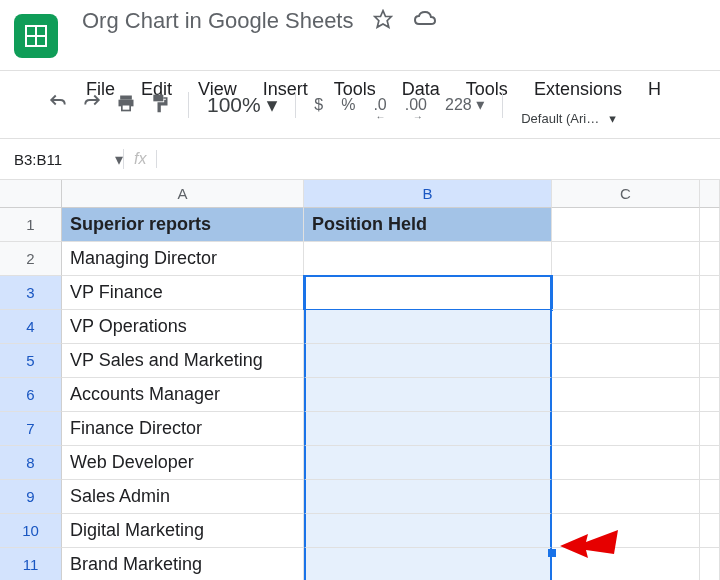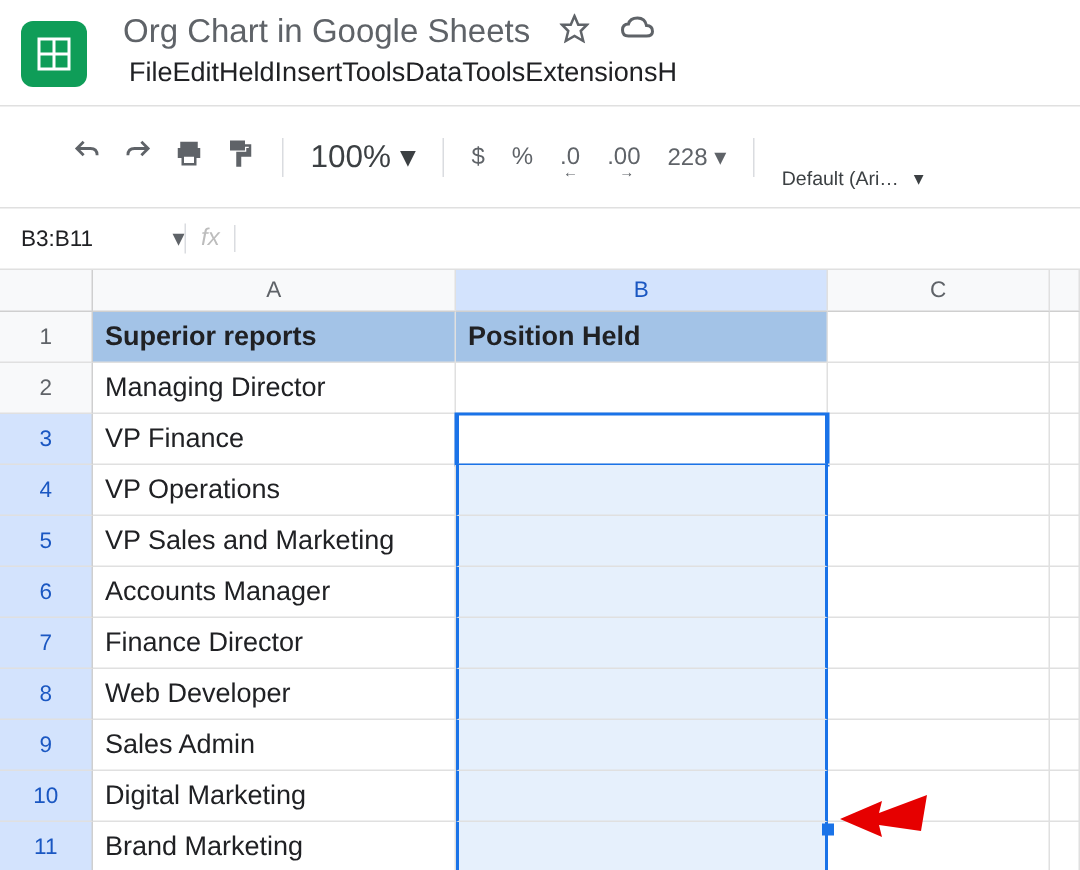--- a/index.html
+++ b/index.html
@@ -4,21 +4,21 @@
   <style>
     * { box-sizing: border-box; margin: 0; padding: 0; }
     body { font-family: Arial, sans-serif; background: #fff; width: 720px; height: 580px; overflow: hidden; }
     .header { display: flex; align-items: flex-start; padding: 8px 0 0 8px; height: 64px; }
     .logo { width: 56px; height: 56px; margin-right: 8px; }
     .logo-box { width: 44px; height: 44px; background: #0f9d58; border-radius: 8px; margin: 6px; display:flex; align-items:center; justify-content:center; }
     .title-area { flex: 1; }
     .title-row { display: flex; align-items: center; gap: 20px; padding-left: 10px; }
     .doc-title { font-size: 22px; color: #5f6368; }
     .star-icon, .cloud-icon { color: #5f6368; }
-    .menubar { display: flex; padding: 4px 0 0 14px; font-size: 18px; color: #202124; }
+    .menubar { display: flex; gap: 26px; padding: 4px 0 0 14px; font-size: 18px; color: #202124; margin-top: 41px; }
     .menubar span { cursor: pointer; }
     .divider { border-bottom: 1px solid #e0e0e0; margin-top: 6px; }
     .toolbar { display: flex; align-items: center; gap: 18px; padding: 12px 0 12px 48px; color: #5f6368; }
     .toolbar .grp { display:flex; align-items:center; gap:14px; }
     .sep { width: 1px; height: 26px; background: #dadce0; }
     .zoom { display:flex; align-items:center; gap:6px; color:#3c4043; font-size:21px; }
     .font-sel { display:flex; align-items:center; gap:10px; font-size:13px; color:#3c4043;margin-top:28px; }
     .divider2 { border-bottom: 1px solid #e0e0e0; }
     .namerow { display:flex; align-items:center; padding: 8px 10px; gap: 0; }
     .namebox { width: 105px; font-size: 15px; color:#202124; padding-left: 4px; }
@@ -65,21 +65,21 @@
       </span>
       <span class="cloud-icon">
         <svg width="24" height="20" viewBox="0 0 24 20" fill="none" stroke="#5f6368" stroke-width="2">
             <path d="M6 15 Q2 15 2 11 Q2 7 6 7 Q7 3 12 3 Q17 3 18 8 Q22 8 22 12 Q22 15 18 15 Z"></path>
           </svg>
       </span>
     </div>
     <div class="menubar">
       <span>File</span>
       <span>Edit</span>
-      <span>Held</span>
+      <span>View</span>
       <span>Insert</span>
       <span>Tools</span>
       <span>Data</span>
       <span>Tools</span>
       <span>Extensions</span>
       <span>H</span>
     </div>
   </div>
 </div>
 <div class="divider"></div>

